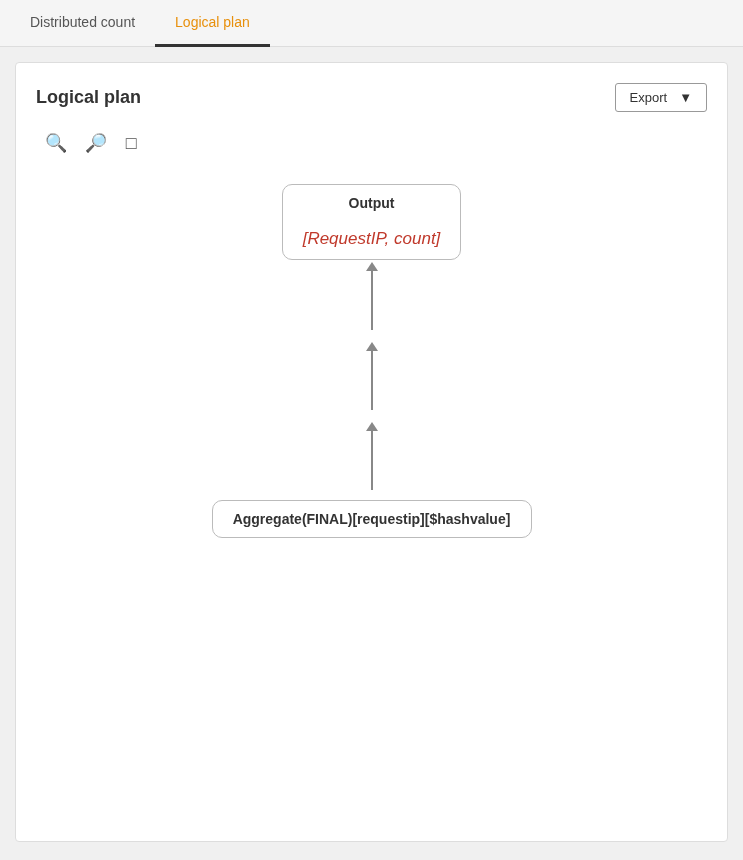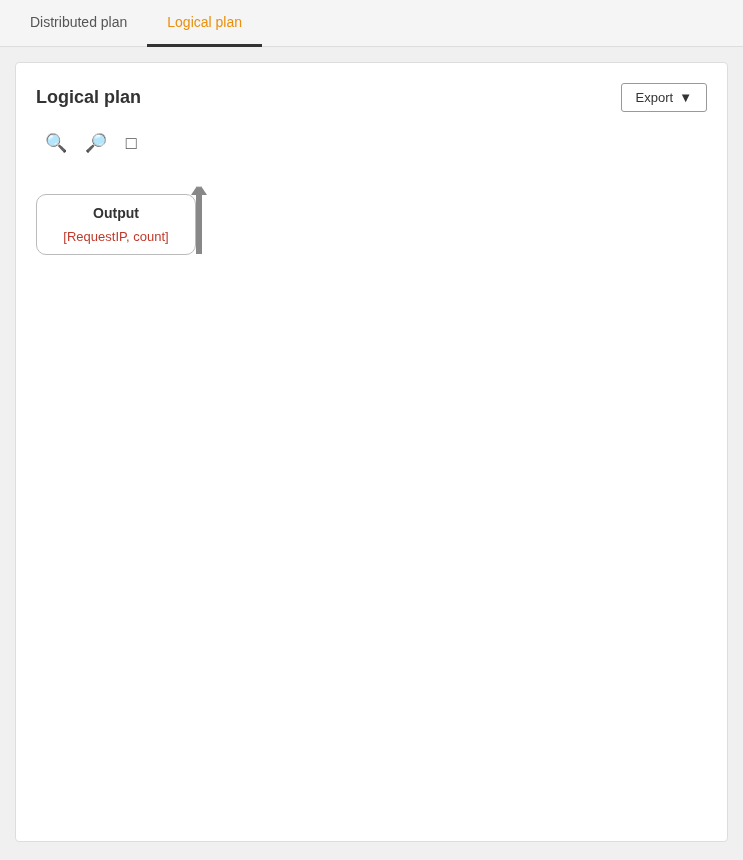--- a/index.html
+++ b/index.html
@@ -66,21 +66,21 @@
     .export-button {
       border: 1px solid #999;
       background: #fff;
       padding: 6px 14px;
       border-radius: 3px;
       cursor: pointer;
       font-size: 13px;
       color: #333;
       display: flex;
       align-items: center;
-      gap: 6px;
+      gap: 12px;
     }
 
     .toolbar {
       display: flex;
       gap: 10px;
       margin-bottom: 20px;
       padding: 0 5px;
     }
 
     .toolbar-btn {
@@ -88,21 +88,21 @@
       color: #555;
       font-size: 18px;
       background: none;
       border: none;
       padding: 2px 4px;
       line-height: 1;
     }
 
     .diagram-area {
       display: flex;
-      flex-direction: row;
+      flex-direction: column;
       align-items: center;
       padding: 10px 0;
       position: relative;
     }
 
     .node {
       border: 1px solid #bbb;
       border-radius: 10px;
       padding: 10px 20px;
       background: #fff;
@@ -111,23 +111,24 @@
       position: relative;
     }
 
     .node-title {
       font-weight: 700;
       font-size: 14px;
       color: #333;
     }
 
     .node-subtitle {
-      font-size: 13px;
+      font-size: 17px;
       color: #c0392b;
-      margin-top: 8px;
+      margin-top: 18px;
+      font-style: italic;
     }
 
     .node-subtitle.blue {
       color: #2980b9;
     }
 
     .arrow-container {
       display: flex;
       flex-direction: column;
       align-items: center;
@@ -160,21 +161,21 @@
 
     .node-aggregate {
       min-width: 320px;
     }
   </style>
 </head>
 <body>
 
 <div class="tabs-bar">
   <div class="tab inactive">
-    <span>Distributed plan</span>
+    <span>Distributed count</span>
   </div>
   <div class="tab active">
     <span>Logical plan</span>
   </div>
 </div>
 
 <div class="main-content">
   <div class="panel">
 
     <div class="panel-header">
@@ -211,17 +212,20 @@
 
       <div class="arrow-container">
         <div class="arrow-line"></div>
       </div>
 
 
       <div class="arrow-container">
         <div class="arrow-line"></div>
       </div>
 
+      <div class="node node-aggregate">
+        <div class="node-title">Aggregate(FINAL)[requestip][$hashvalue]</div>
+      </div>
 
     </div>
 
   </div>
 </div>
 
 </body></html>

